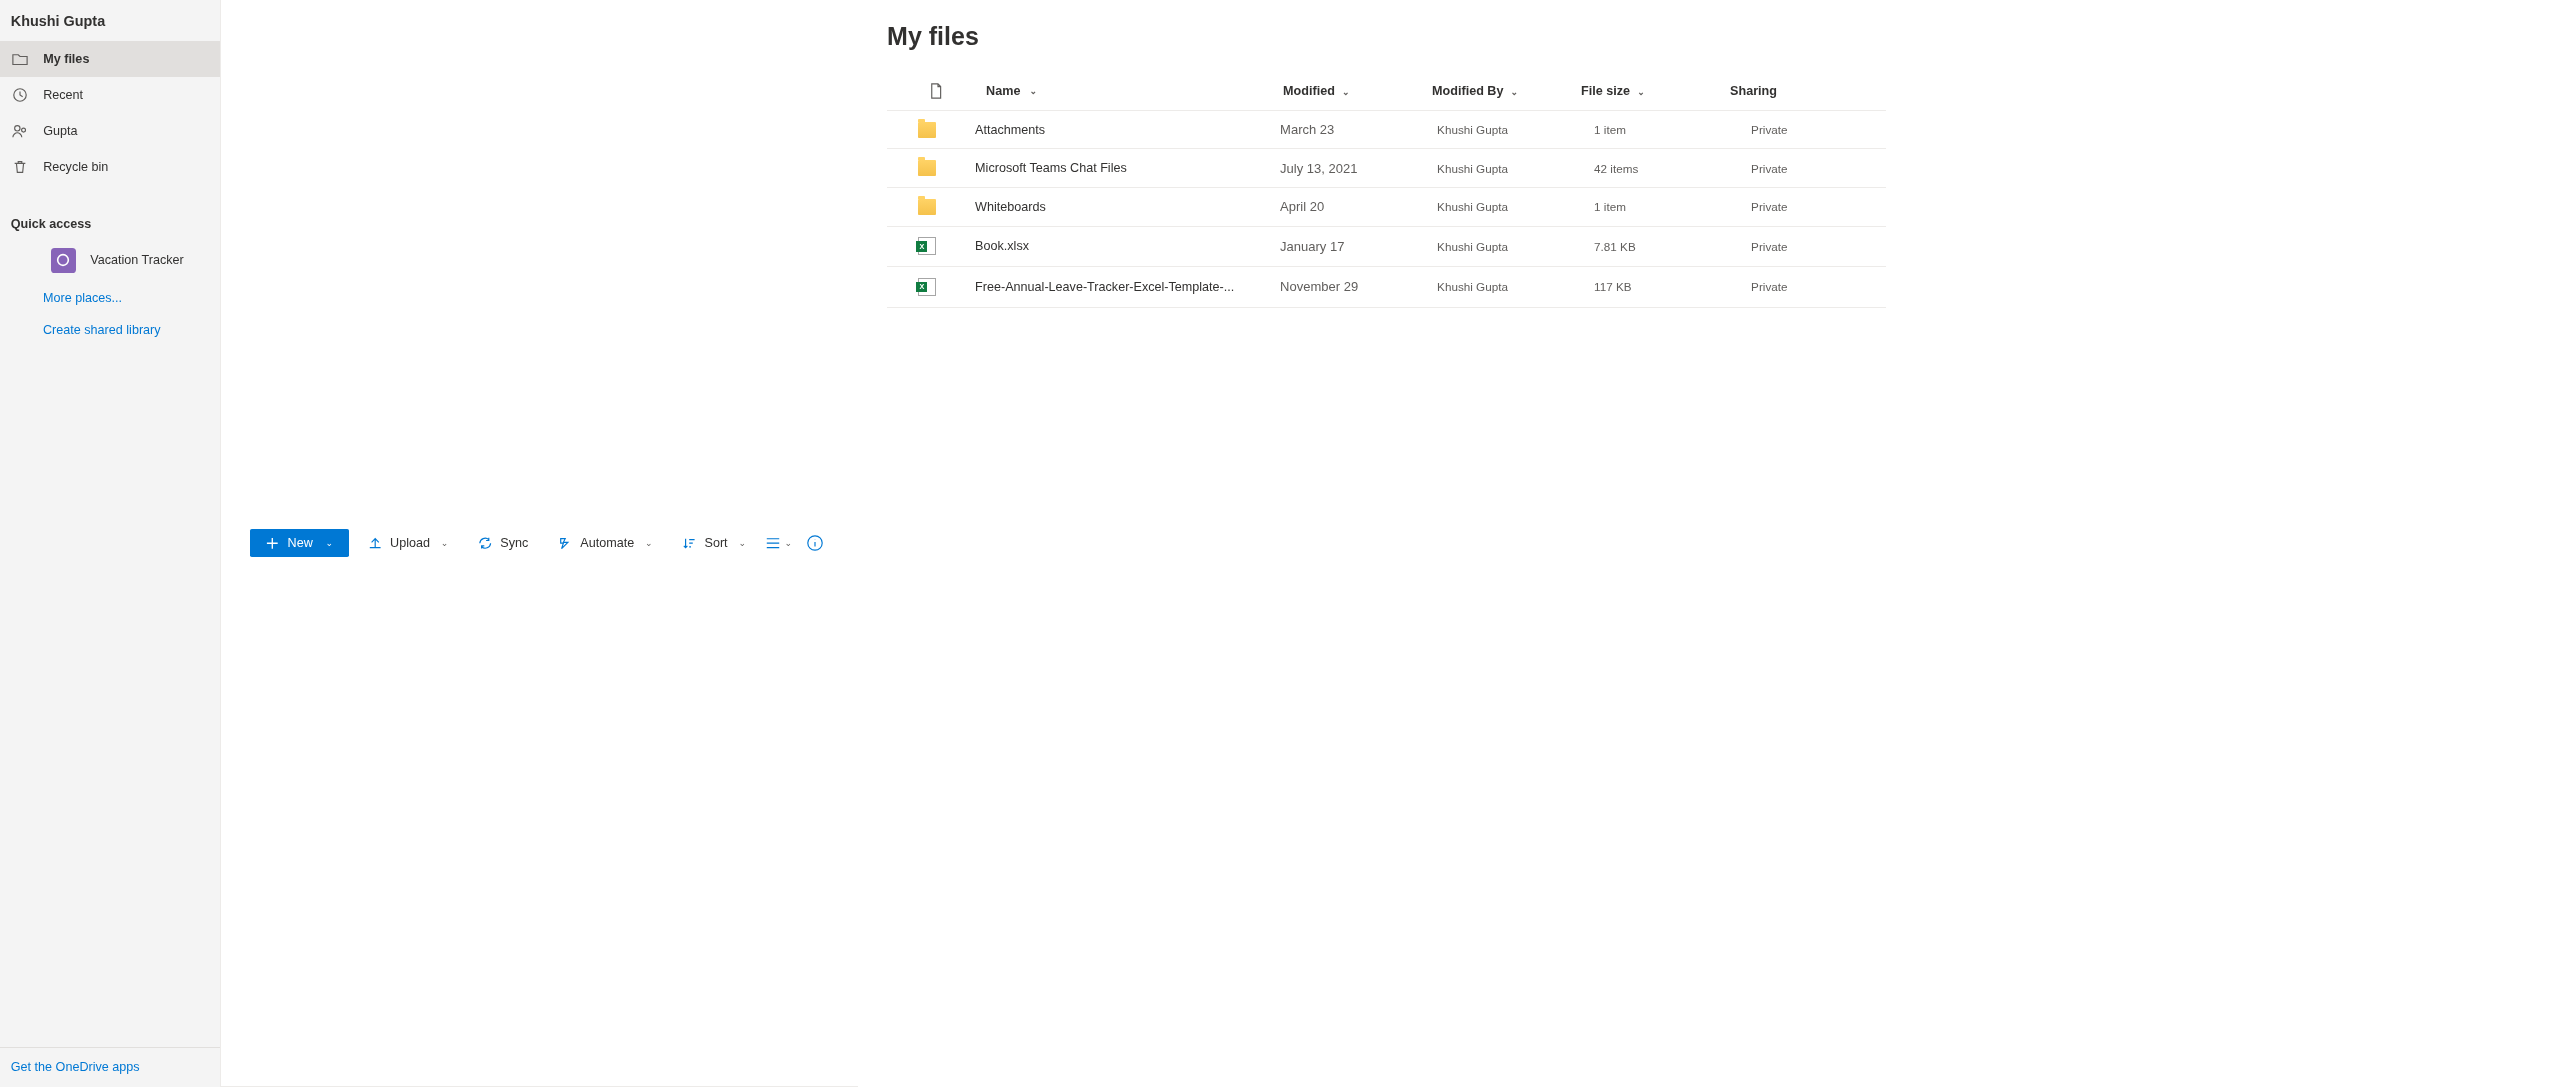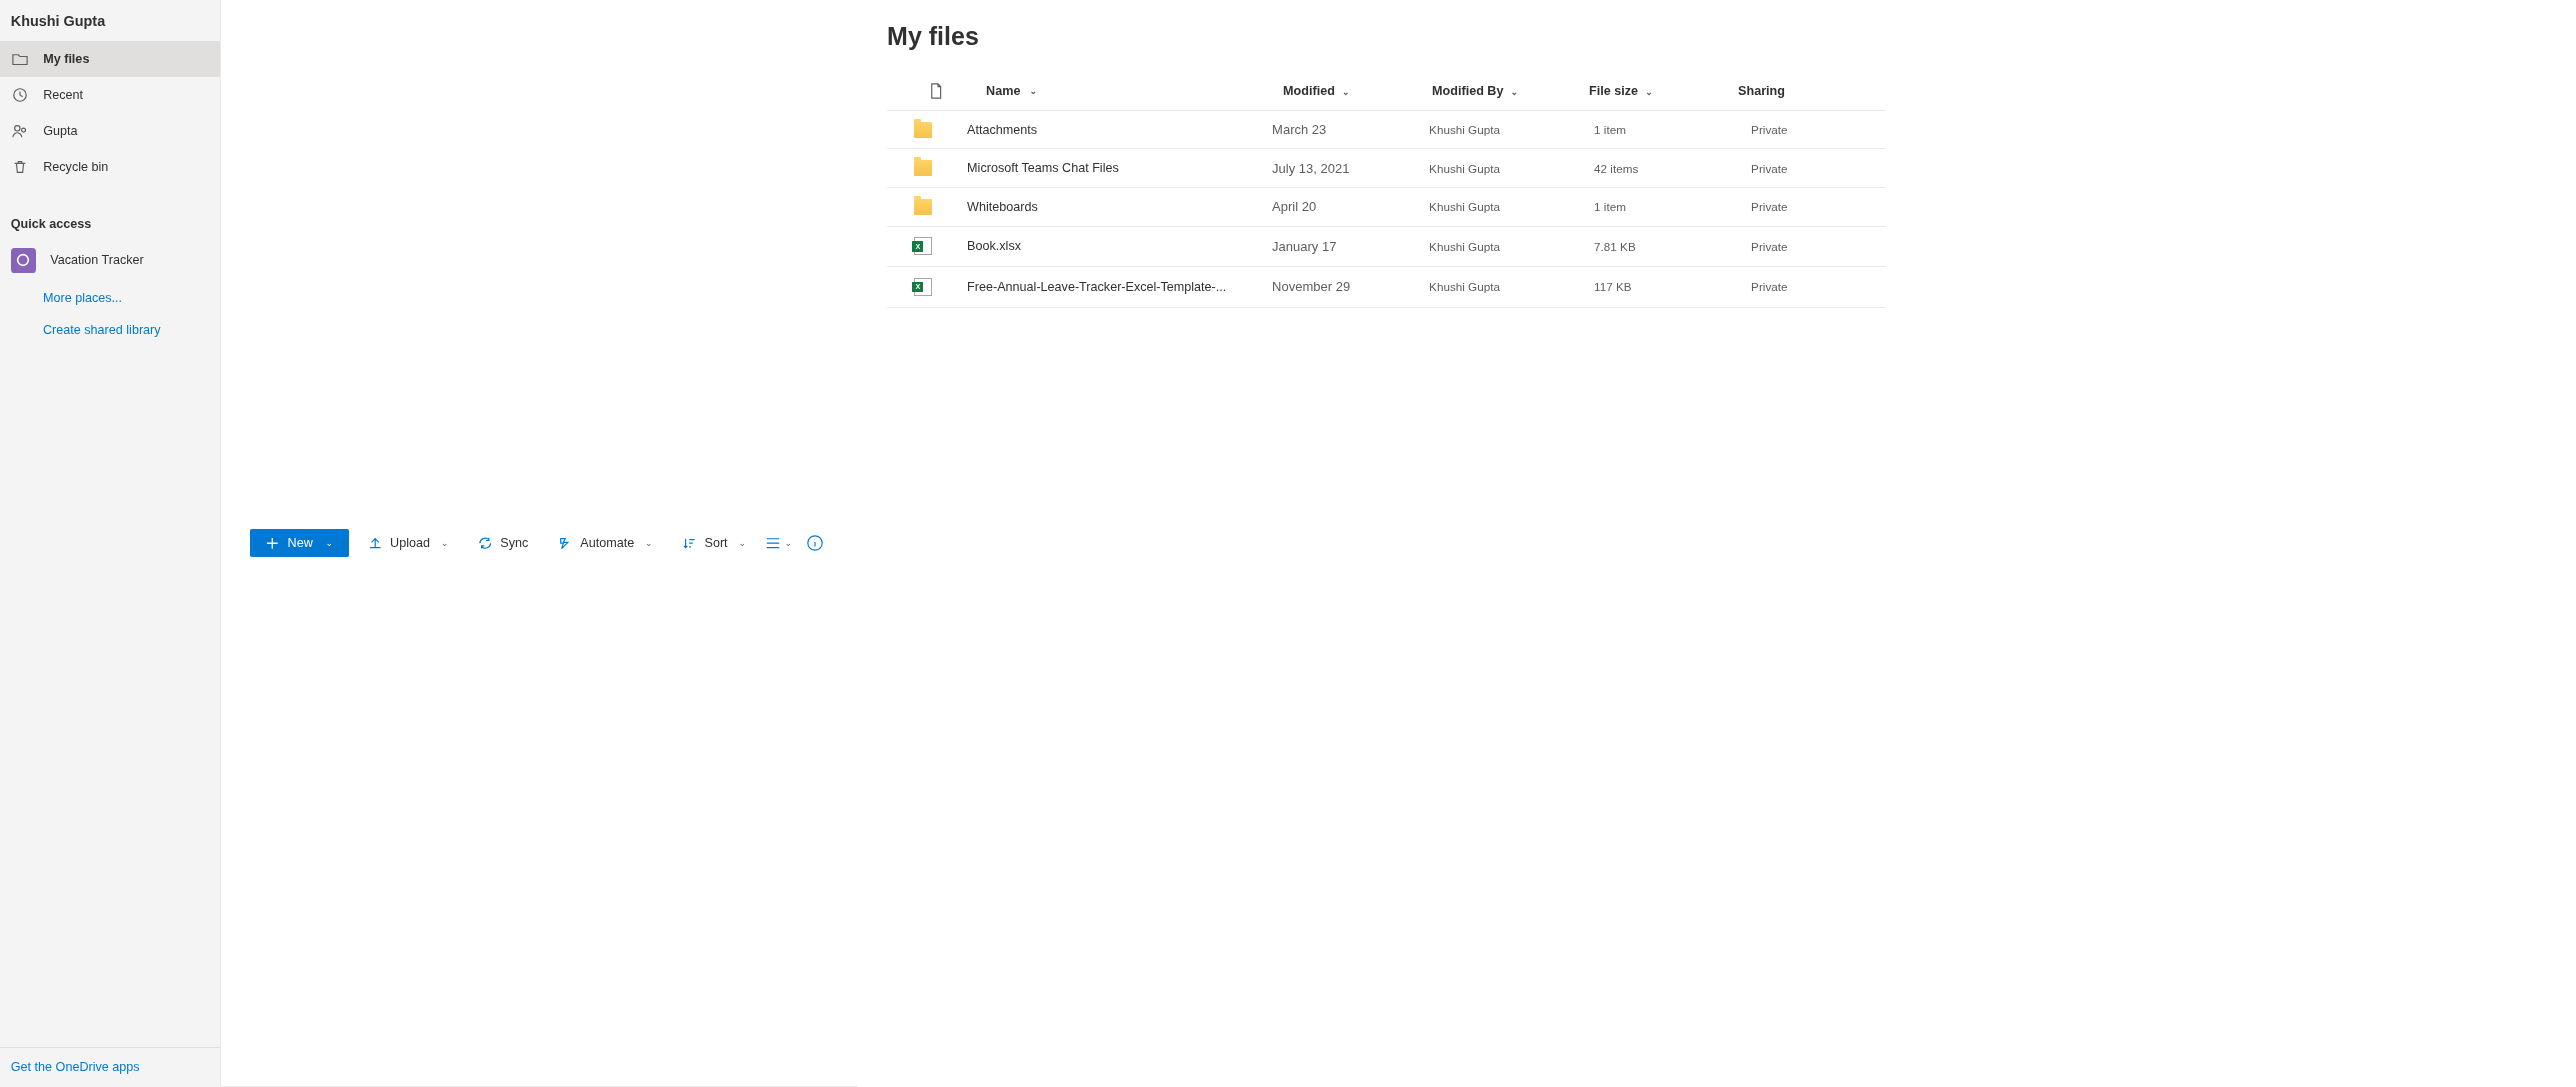--- a/index.html
+++ b/index.html
@@ -53,20 +53,21 @@
       padding: 7.2px 10.8px;
       font-weight: 600;
       font-size: 12.6px;
     }
     .qa-item {
       display: flex;
       align-items: center;
       padding: 9px 10.8px;
       gap: 14.4px;
       cursor: pointer;
+      margin-left: 40px;
     }
     .qa-icon {
       width: 25px;
       height: 25px;
       background: #8764b8;
       border-radius: 3.6px;
       display: flex;
       align-items: center;
       justify-content: center;
       color: white;
@@ -168,21 +169,21 @@
       border-bottom: 0.9px solid #edebe9;
       align-items: center;
       cursor: pointer;
       max-width: 999px;
       gap: 8px;
     }
     .col-icon { width: 99px; display:flex; justify-content:center; }
     .col-name { flex:0 0 297px; display:flex; align-items:center; gap:5.4px;}
     .col-modified { flex:0 0 149px; color:#605e5c; font-size:13px;}
     .col-modifiedby { flex:0 0 149px; color:#605e5c; font-size:11.7px;}
-    .col-size { flex:0 0 149px; color:#605e5c; font-size:11.7px;margin-left:8px;}
+    .col-size { flex:0 0 149px; color:#605e5c; font-size:11.7px;}
     .col-sharing { flex:0 0 135px; color:#605e5c; font-size:11.7px;}
     .table-header .col-modified,
     .table-header .col-modifiedby,
     .table-header .col-size,
     .table-header .col-sharing { color:#323130; font-size:12.6px; }
     .folder-icon {
       width:18px; height:16px;
       background: linear-gradient(#ffd366, #f5c24c);
       border-radius:0.9px;
       position:relative;

